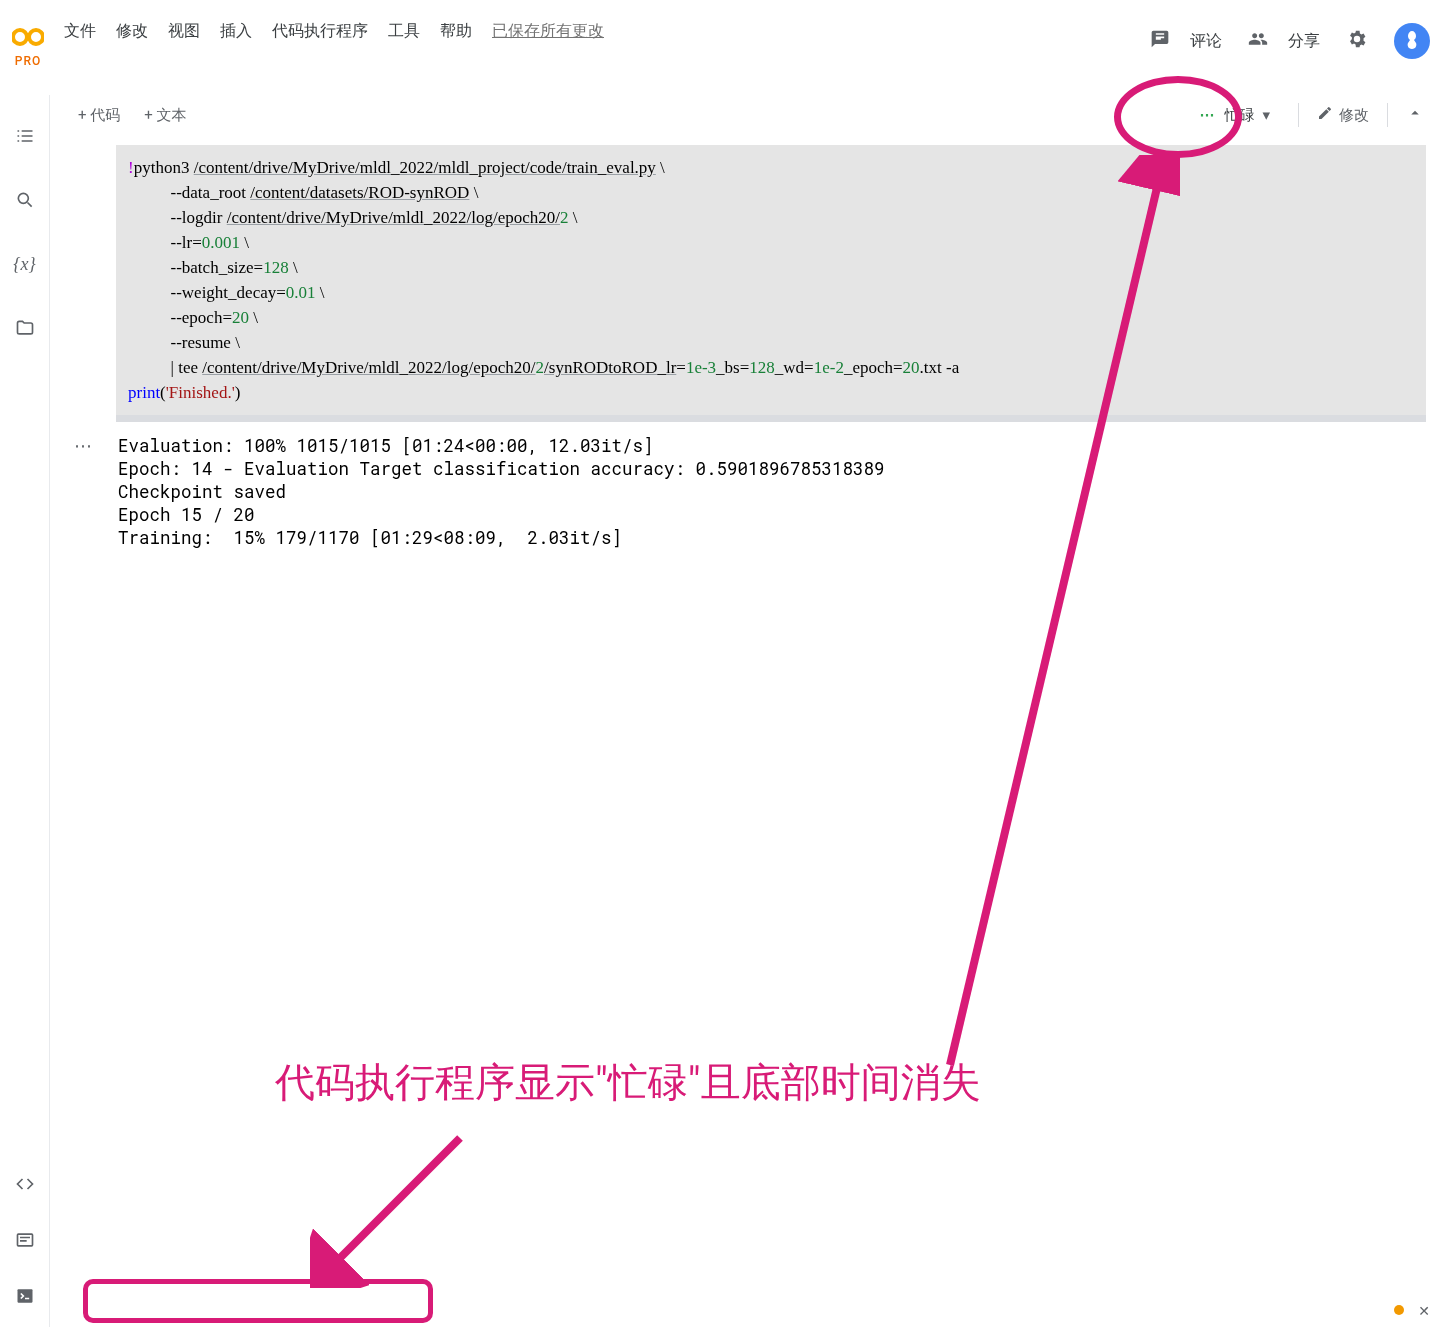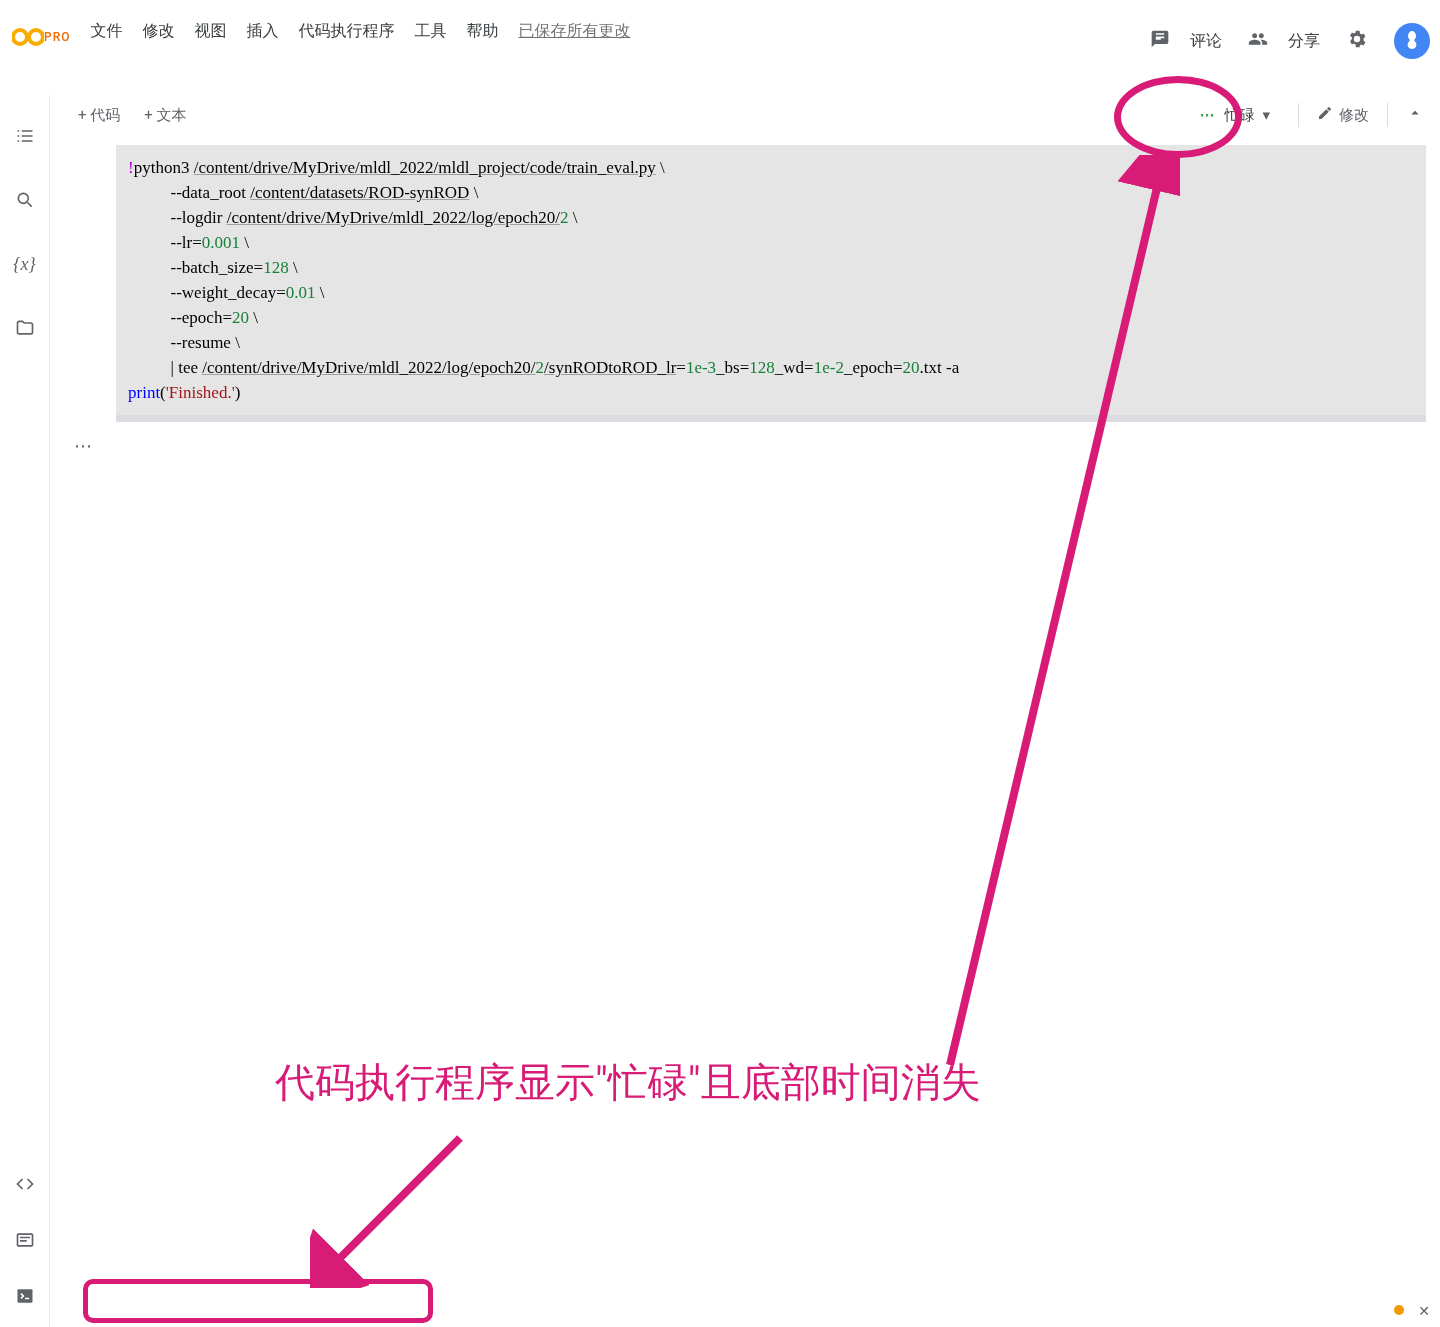--- a/index.html
+++ b/index.html
@@ -1,20 +1,20 @@
 <!DOCTYPE html>
 <html><head>
 <meta charset="utf-8">
 <style>
 * { margin:0; padding:0; box-sizing:border-box; }
 body { font-family:Roboto,"Noto Sans",Arial,sans-serif; font-size:14px; background:#fff; color:#3c4043; width:1440px; height:1327px; position:relative; overflow:hidden; }
 
 
 .header { position:absolute; top:0; left:0; right:0; height:93px; display:flex; align-items:flex-start; padding:15px 10px 0 12px; }
-.logo-box { display:flex; flex-direction:row; align-items:center; margin-right:20px; padding-top:4px; }
+.logo-box { display:flex; flex-direction:column; align-items:center; margin-right:20px; padding-top:4px; }
 .logo-icon { font-size:30px; }
 .logo-sub { font-size:12px; color:#ef6c00; letter-spacing:1px; font-weight:500; }
 .file-col { flex:1; }
 .file-row { display:flex; align-items:center; gap:10px; }
 .drive-icon { width:18px; height:18px; }
 .file-name { font-size:20px; color:#3c4043; }
 .star { color:#bdc1c6; font-size:18px; cursor:pointer; }
 .menu-row { display:flex; gap:20px; margin-top:6px; font-size:16px; color:#3c4043; }
 .menu-row span { cursor:pointer; }
 .menu-saved { color:#737373; text-decoration:underline; }
@@ -209,20 +209,25 @@
 <span>          --logdir </span><span class="link">/content/drive/MyDrive/mldl_2022/log/epoch20/</span><span class="num">2</span><span> \</span>
 <span>          --lr=</span><span class="num">0.001</span><span> \</span>
 <span>          --batch_size=</span><span class="num">128</span><span> \</span>
 <span>          --weight_decay=</span><span class="num">0.01</span><span> \</span>
 <span>          --epoch=</span><span class="num">20</span><span> \</span>
 <span>          --resume \</span>
 <span>          | tee </span><span class="link">/content/drive/MyDrive/mldl_2022/log/epoch20/</span><span class="num">2</span><span class="link">/synRODtoROD_lr</span><span>=</span><span class="num">1e-3</span><span>_bs=</span><span class="num">128</span><span>_wd=</span><span class="num">1e-2</span><span>_epoch=</span><span class="num">20</span><span>.txt -a</span>
 <span class="kw">print</span><span>(</span><span class="str">'Finished.'</span><span>)</span></div>
     </div>
     <div class="code-shadow"></div>
+    <div class="output-block">Evaluation: 100% 1015/1015 [01:24&lt;00:00, 12.03it/s]
+Epoch: 14 - Evaluation Target classification accuracy: 0.5901896785318389
+Checkpoint saved
+Epoch 15 / 20
+Training:  15% 179/1170 [01:29&lt;08:09,  2.03it/s]</div>
   </div>
 </div>
 
 <div class="anno-circle" style="top:76px; left:1114px; width:128px; height:82px;"></div>
 <svg style="position:absolute; top:155px; left:930px; width:250px; height:920px; pointer-events:none;">
   <defs>
       <marker id="ah1" markerWidth="10" markerHeight="10" refX="2" refY="5" orient="auto">
         <path d="M0,0 L0,10 L10,5 z" fill="#d81b77"></path>
       </marker>
     </defs>

